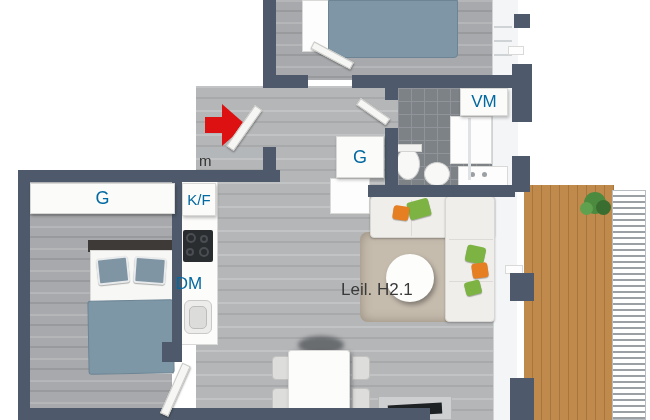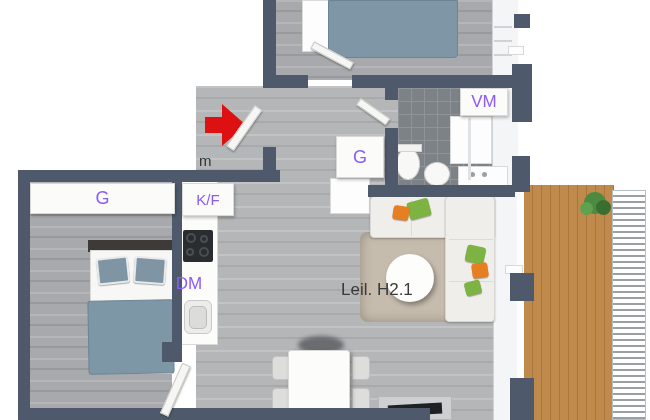--- a/index.html
+++ b/index.html
@@ -5,21 +5,21 @@
   html,body{margin:0;padding:0;background:#ffffff;}
   #plan{position:relative;width:650px;height:420px;background:#ffffff;overflow:hidden;
         font-family:"Liberation Sans",sans-serif;}
   #plan *{position:absolute;box-sizing:border-box;}
 
   
   .floor{z-index:1;}
   .furn{z-index:2;}
   .wall{z-index:3;background:#4e5a6b;}
   .door{z-index:4;background:#f6f6f4;border:1px solid #c9c9c6;box-shadow:1px 1px 2px rgba(0,0,0,.35);}
-  .lbl{z-index:5;background:#fbfbfa;border:1px solid #d8d8d6;color:#8b5cf6;
+  .lbl{z-index:5;background:#fbfbfa;border:1px solid #d8d8d6;color:#0369a1;
        display:flex;align-items:center;justify-content:center;box-shadow:1px 2px 3px rgba(0,0,0,.25);}
   .txt{z-index:6;color:#3a3a3a;}
 
   
   .wood-light{background:#b4b6b8;
     background-image:repeating-linear-gradient(180deg,rgba(255,255,255,.18) 0 2px,rgba(0,0,0,0) 2px 11px,rgba(0,0,0,.07) 11px 13px,rgba(0,0,0,0) 13px 24px);}
   .wood-mid{background:#a7a9ac;
     background-image:repeating-linear-gradient(180deg,rgba(255,255,255,.15) 0 2px,rgba(0,0,0,0) 2px 10px,rgba(0,0,0,.09) 10px 12px,rgba(0,0,0,0) 12px 22px);}
   .tile{background-color:#7d8287;
     background-image:linear-gradient(#90949a 1px,transparent 1px),linear-gradient(90deg,#90949a 1px,transparent 1px);
@@ -94,21 +94,21 @@
   <div class="furn circle" style="left:470px;top:172px;width:5px;height:5px;background:#9aa0a4;"></div>
   <div class="furn circle" style="left:482px;top:172px;width:5px;height:5px;background:#9aa0a4;"></div>
 
   <div class="lbl" style="left:336px;top:136px;width:48px;height:42px;font-size:18px;">
     <span>G</span>
   </div>
   <div class="furn white-box" style="left:330px;top:178px;width:40px;height:36px;"></div>
   <div class="txt" style="left:199px;top:152px;font-size:15px;color:#333;">m</div>
 
   <div class="furn" style="left:180px;top:180px;width:38px;height:165px;background:#fcfcfb;border:1px solid #d9d9d7;"></div>
-  <div class="lbl" style="left:182px;top:183px;width:52px;height:33px;font-size:15px;">
+  <div class="lbl" style="left:182px;top:183px;width:34px;height:33px;font-size:15px;">
     <span>K/F</span>
   </div>
   <div class="furn" style="left:183px;top:230px;width:30px;height:32px;background:#2a2d30;border-radius:2px;">
     <div class="circle" style="left:3px;top:3px;width:10px;height:10px;border:2px solid #4a4e52;"></div>
     <div class="circle" style="left:17px;top:5px;width:8px;height:8px;border:2px solid #4a4e52;"></div>
     <div class="circle" style="left:3px;top:18px;width:8px;height:8px;border:2px solid #4a4e52;"></div>
     <div class="circle" style="left:16px;top:17px;width:10px;height:10px;border:2px solid #4a4e52;"></div>
   </div>
   <div class="lbl" style="left:182px;top:272px;width:14px;height:24px;font-size:17px;border:none;box-shadow:none;background:transparent;">
     <span>DM</span>

